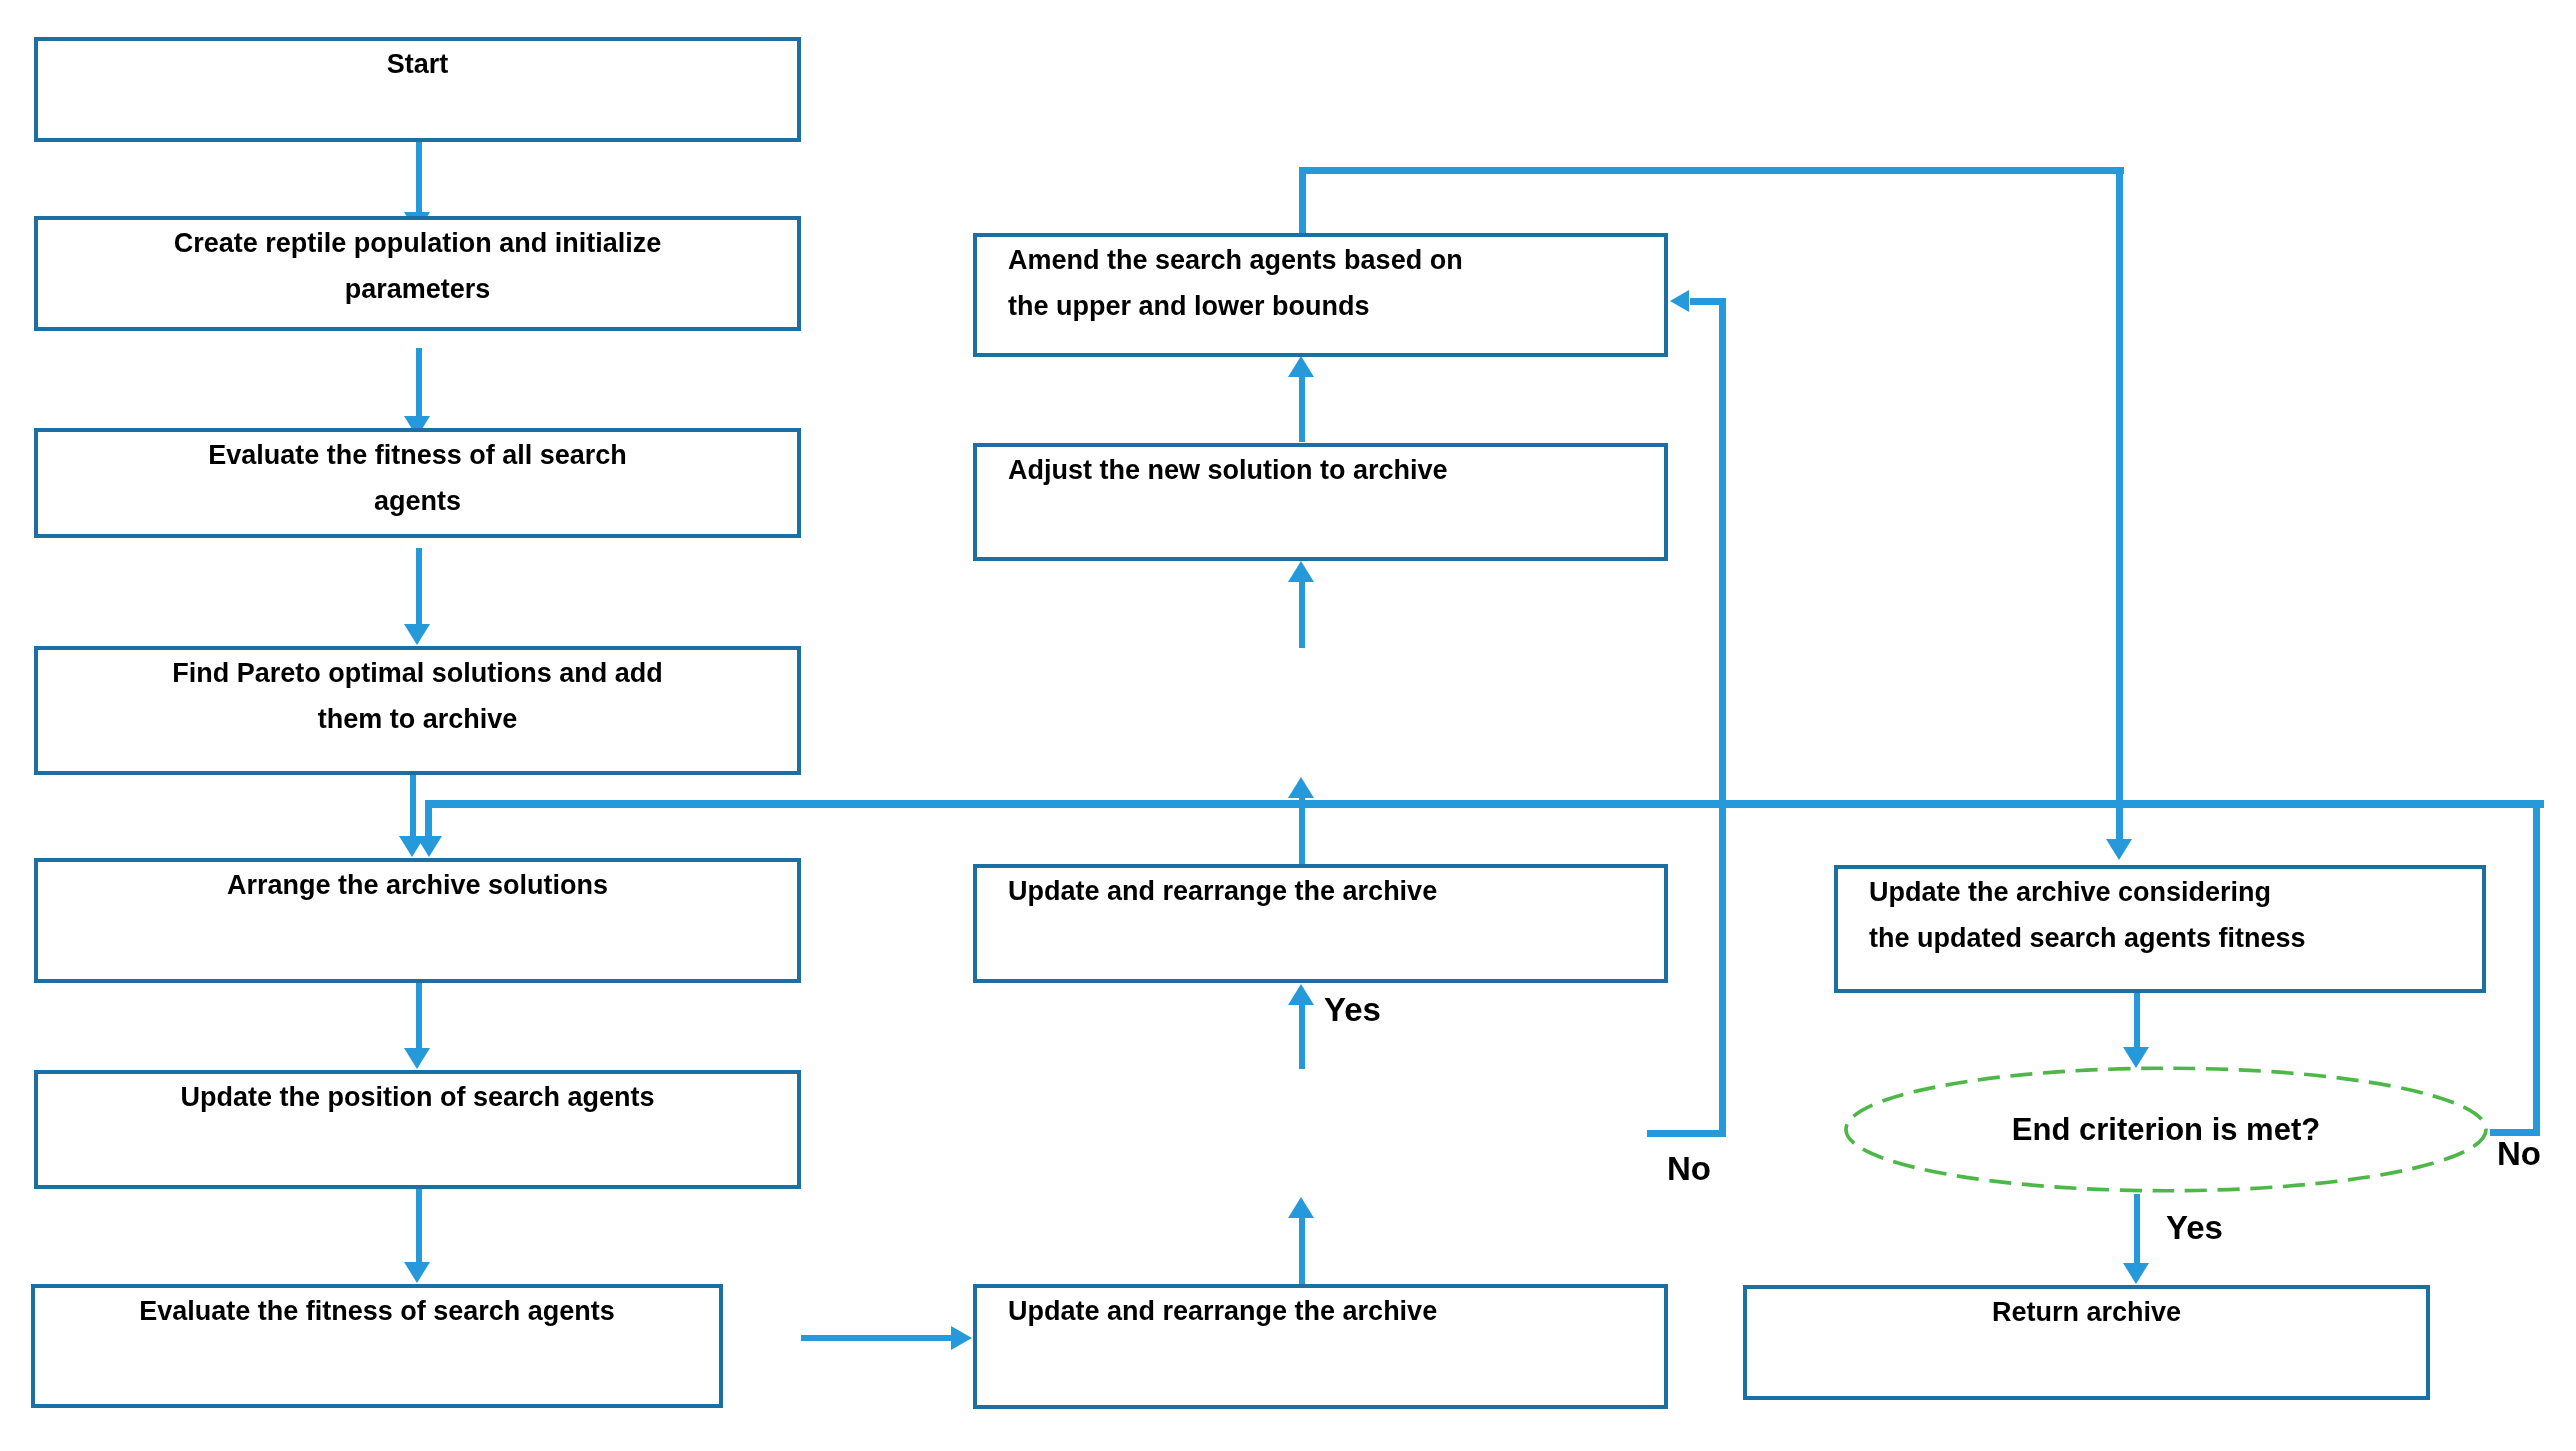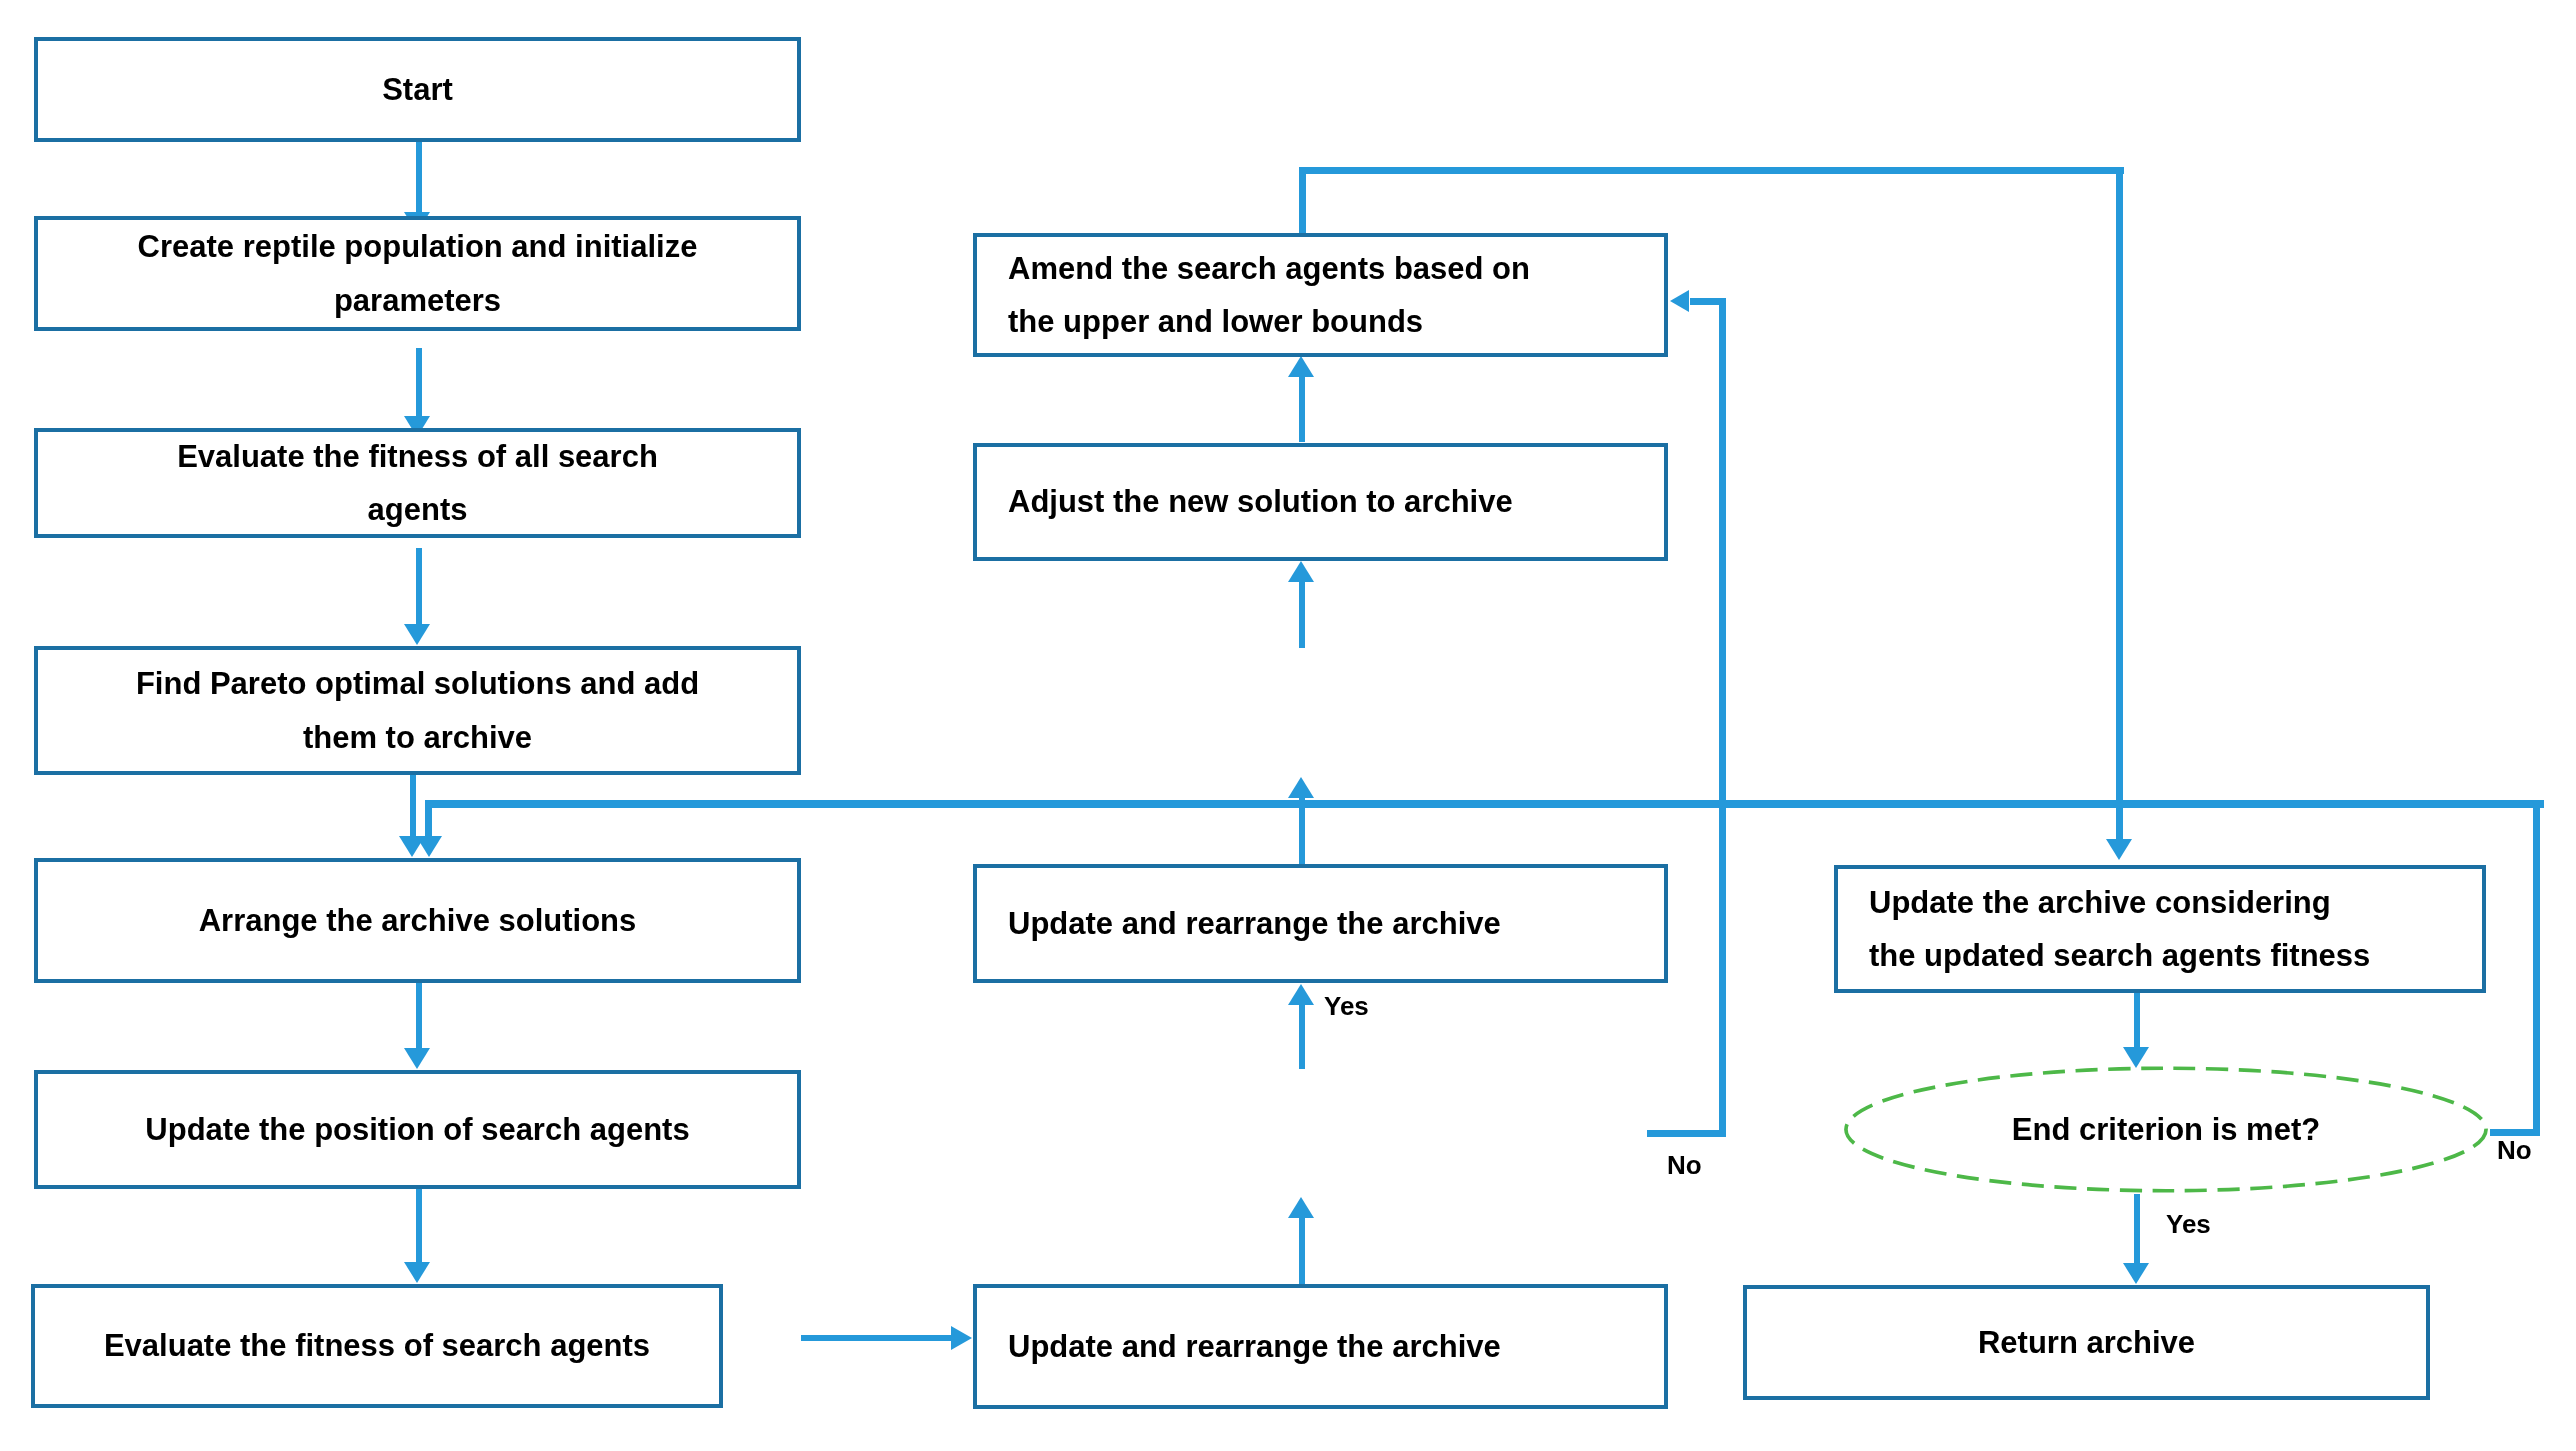--- a/index.html
+++ b/index.html
@@ -12,24 +12,23 @@
     overflow:hidden;
   }
   
   .node{
     position:absolute;
     box-sizing:border-box;
     border:4.1px solid #1b6fa3;
     background:#ffffff;
     display:flex;
     flex-direction:column;
-    justify-content:center;
     color:#000000;
     font-weight:bold;
-    font-size:31px;
+    font-size:27px;
     line-height:1.72;
   }
   .node.center{align-items:center;text-align:center;}
   .node.left{align-items:flex-start;text-align:left;padding-left:31px;padding-right:9.8px;}
   .tline{white-space:nowrap;}
   
   .decision{
     position:absolute;
     display:flex;
     align-items:center;
@@ -46,21 +45,21 @@
   .ah{position:absolute;width:0;height:0;}
   .ah.down{border-left:13px solid transparent;border-right:13px solid transparent;border-top:21px solid #2599da;}
   .ah.up{border-left:13px solid transparent;border-right:13px solid transparent;border-bottom:21px solid #2599da;}
   .ah.right{border-top:12.3px solid transparent;border-bottom:12.3px solid transparent;border-left:21px solid #2599da;}
   .ah.left{border-top:11.5px solid transparent;border-bottom:11.5px solid transparent;border-right:19.6px solid #2599da;}
   
   .edge-label{
     position:absolute;
     color:#000000;
     font-weight:bold;
-    font-size:26px;
+    font-size:33px;
     white-space:nowrap;
   }
 </style>
 </head>
 <body>
 
 <div id="canvas">
 
   <div class="vline" style="left:416px;top:142px;width:5.7px;height:72px;"></div>
   <div class="ah down" style="left:404px;top:212px;"></div>

